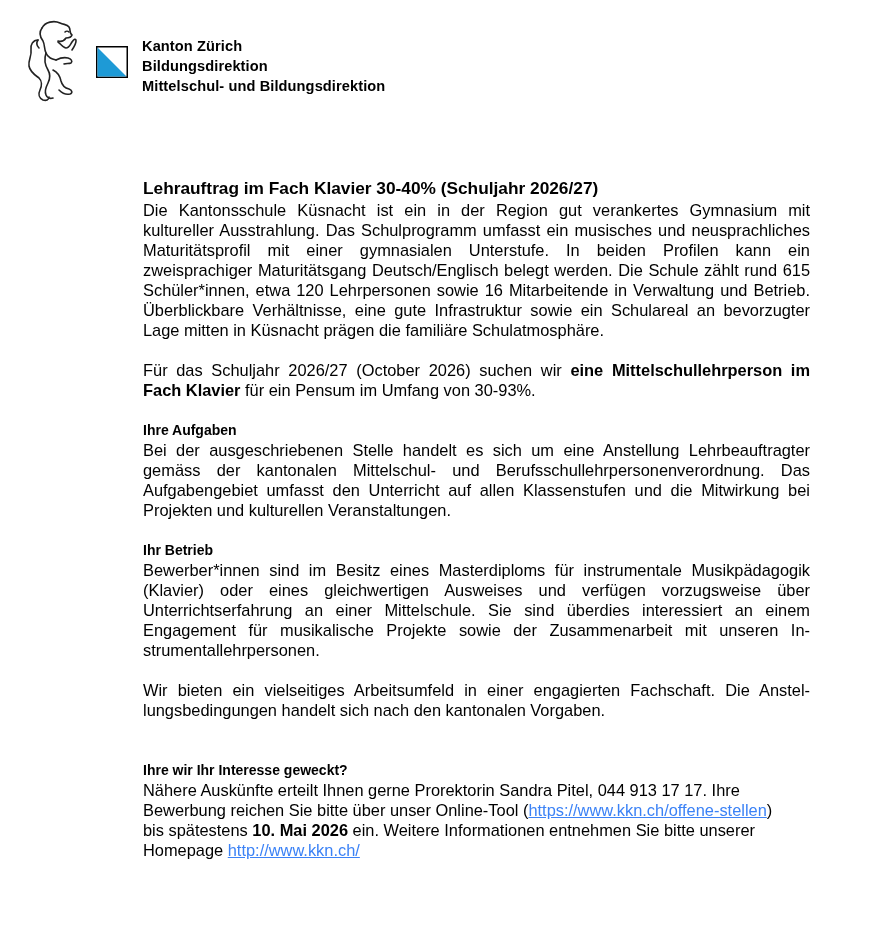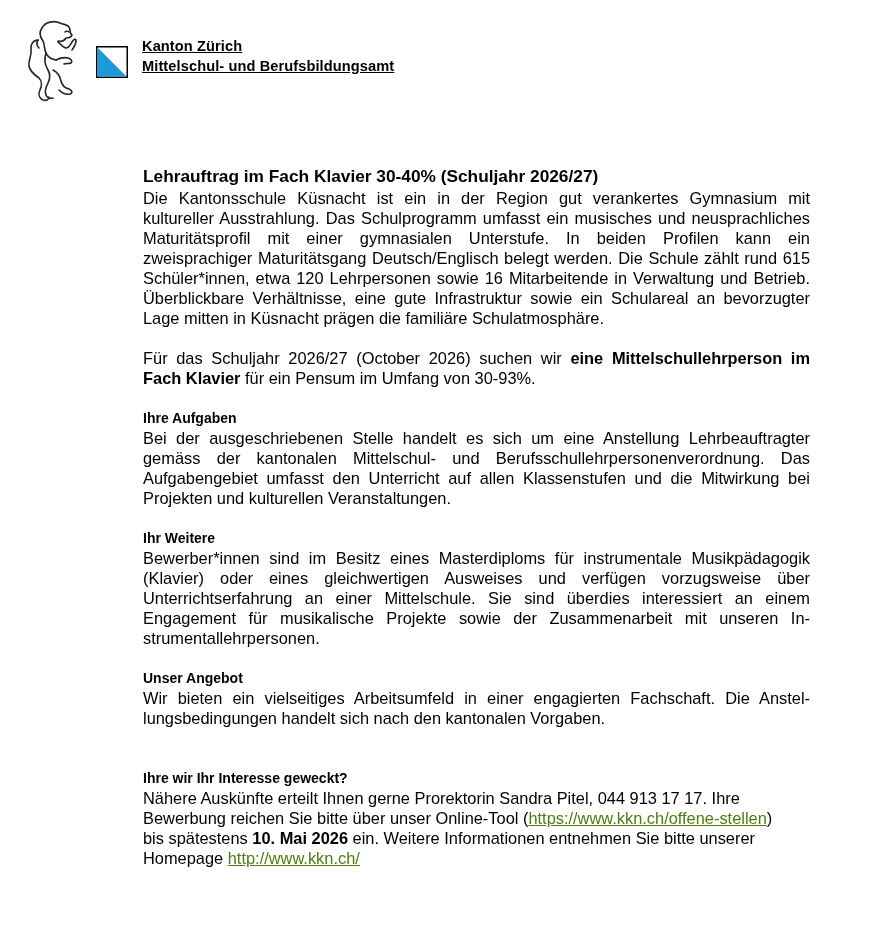--- a/index.html
+++ b/index.html
@@ -1,28 +1,28 @@
 <!DOCTYPE html>
 <html><head>
   <meta charset="utf-8">
   <style>
     html, body { margin:0; padding:0; background:#ffffff; }
     body { width:890px; height:934px; position:relative; overflow:hidden; color:#000; }
     .logo { position:absolute; left:18px; top:16px; width:420px; height:92px; }
     .lion { position:absolute; left:2px; top:2px; width:64px; height:88px; }
     .shield { position:absolute; left:78px; top:30px; width:32px; height:32px; }
     .org { position:absolute; left:124px; top:20px; font-family:"Liberation Sans", sans-serif; font-weight:bold; font-size:14.6px; line-height:20px; letter-spacing:0.1px; }
-    .org div { white-space:nowrap;text-decoration:underline; }
-    .content { position:absolute; left:143px; top:164px; width:667px; font-family:"Liberation Sans", sans-serif; font-size:16.4px; line-height:20px; }
+    .org div { white-space:nowrap; }
+    .content { position:absolute; left:143px; top:176px; width:667px; font-family:"Liberation Sans", sans-serif; font-size:16.4px; line-height:20px; }
     .content p { margin:0; text-align:justify; hyphens:manual; }
     .title { font-weight:bold; font-size:17.3px; margin:0 0 20px 0; line-height:24px; }
     h2 { font-size:14px; font-weight:bold; margin:0; line-height:20px; }
     .gap { height:20px; }
     .gap2 { height:40px; }
-    a { color:#4d7c0f; text-decoration:underline; }
+    a { color:#3b82f6; text-decoration:underline; }
     .left { text-align:left !important; }
   </style>
 </head>
 <body>
 
 <div class="logo">
   <svg class="lion" viewBox="0 0 64 88" fill="none" stroke="#222" stroke-width="1.6" stroke-linejoin="round" stroke-linecap="round">
     <path d="M22 10c3-6 12-8 18-5 4 2 7 1 9 4 2 3 0 6 3 8-1 3-4 3-6 3-2 3-5 4-8 3"></path>
     <path d="M22 10c-3 4-2 9 1 13 2 4 1 8 3 12 2 5 6 6 10 7"></path>
     <path d="M38 24c3 2 5 6 8 6 3 0 4-3 6-6 2-3 4-4 4-1 0 3-2 6-4 9"></path>
@@ -32,38 +32,38 @@
     <path d="M18 22c-5 0-8 5-7 10 1 6-3 10-2 16 1 6 6 9 10 12 3 3 3 8 1 12-2 4-1 8 3 10 3 1 6 0 6-3"></path>
     <path d="M18 22c-2 3-1 6 1 8"></path>
     <path d="M45 14c1-1 3-1 4 0"></path>
   </svg>
   <svg class="shield" viewBox="0 0 32 32">
     <rect x="0.75" y="0.75" width="30.5" height="30.5" fill="#ffffff" stroke="#000" stroke-width="1.5"></rect>
     <polygon points="1.5,1.5 30.5,30.5 1.5,30.5" fill="#1e9ad6"></polygon>
   </svg>
   <div class="org">
     <div>Kanton Zürich</div>
-    <div>Mittelschul- und Berufsbildungsamt</div>
+    <div>Bildungsdirektion</div>
+    <div>Mittelschul- und Bildungsdirektion</div>
   </div>
 </div>
 
 <div class="content">
   <p class="title">Lehrauftrag im Fach Klavier 30-40% (Schuljahr 2026/27)</p>
   <p>Die Kantonsschule Küsnacht ist ein in der Region gut verankertes Gymnasium mit kultureller Ausstrahlung. Das Schulprogramm umfasst ein musisches und neu­sprachliches Maturitätsprofil mit einer gymnasialen Unterstufe. In beiden Profilen kann ein zweisprachiger Maturitätsgang Deutsch/Englisch belegt werden. Die Schule zählt rund 615 Schüler*innen, etwa 120 Lehrpersonen sowie 16 Mitarbei­tende in Verwaltung und Betrieb. Überblickbare Verhältnisse, eine gute Infrastruktur sowie ein Schulareal an bevorzugter Lage mitten in Küsnacht prägen die familiäre Schulatmosphäre.</p>
   <div class="gap"></div>
   <p><span>Für das Schuljahr 2026/27 (October 2026) suchen wir </span><b>eine Mittelschullehrperson im Fach Klavier</b><span> für ein Pensum im Umfang von 30-93%.</span></p>
   <div class="gap"></div>
 
   <h2>Ihre Aufgaben</h2>
   <p>Bei der ausgeschriebenen Stelle handelt es sich um eine Anstellung Lehrbeauftrag­ter gemäss der kantonalen Mittelschul- und Berufsschullehrpersonenverordnung. Das Aufgabengebiet umfasst den Unterricht auf allen Klassenstufen und die Mitwir­kung bei Projekten und kulturellen Veranstaltungen.</p>
   <div class="gap"></div>
 
-  <h2>Ihr Weitere</h2>
+  <h2>Ihr Betrieb</h2>
   <p>Bewerber*innen sind im Besitz eines Masterdiploms für instrumentale Musikpädago­gik (Klavier) oder eines gleichwertigen Ausweises und verfügen vorzugsweise über Unterrichtserfahrung an einer Mittelschule. Sie sind überdies interessiert an einem Engagement für musikalische Projekte sowie der Zusammenarbeit mit unseren In­strumentallehrpersonen.</p>
   <div class="gap"></div>
 
-  <h2>Unser Angebot</h2>
   <p>Wir bieten ein vielseitiges Arbeitsumfeld in einer engagierten Fachschaft. Die Anstel­lungsbedingungen handelt sich nach den kantonalen Vorgaben.</p>
   <div class="gap2"></div>
 
   <h2>Ihre wir Ihr Interesse geweckt?</h2>
   <p class="left" style="width:640px;"><span>Nähere Auskünfte erteilt Ihnen gerne Prorektorin Sandra Pitel, 044 913 17 17. Ihre Bewerbung reichen Sie bitte über unser Online-Tool (</span><a href="#">https://www.kkn.ch/offene-stellen</a><span>) bis spätestens </span><b>10. Mai 2026</b><span> ein. Weitere Informationen entnehmen Sie bitte unserer Homepage </span><a href="#">http://www.kkn.ch/</a></p>
 </div>
 
 </body></html>

